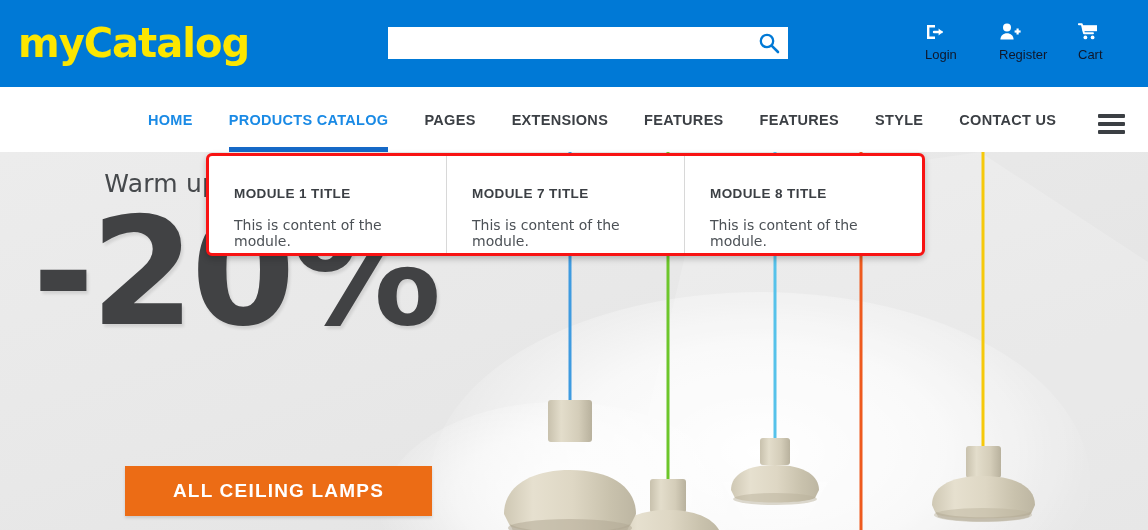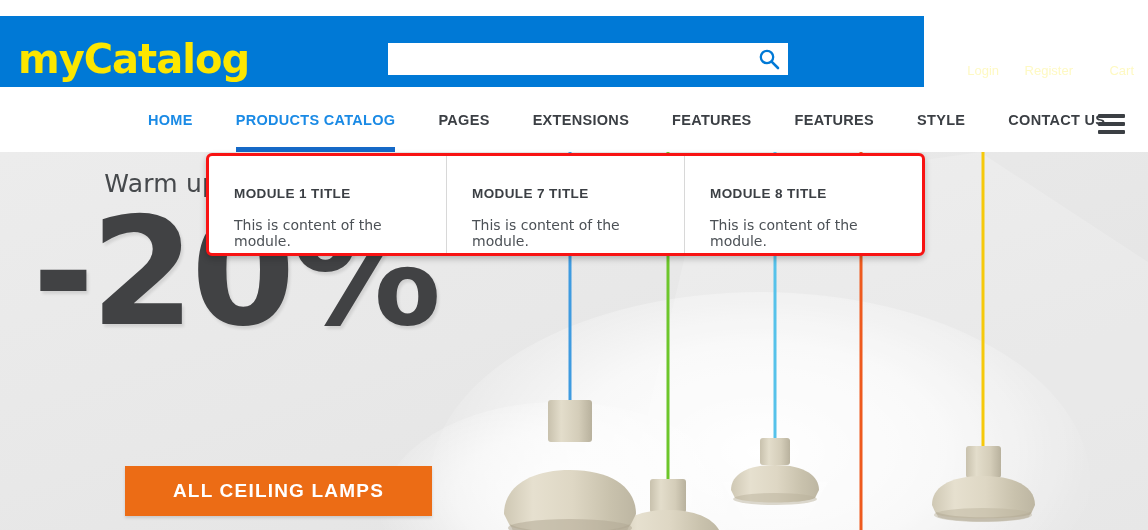--- a/index.html
+++ b/index.html
@@ -6,21 +6,21 @@
   body{
     width:1148px;height:530px;overflow:hidden;
     font-family:"Liberation Sans", sans-serif;
     background:#ffffff;
     -webkit-font-smoothing:antialiased;
   }
   .page{position:relative;width:1148px;height:530px;overflow:hidden;}
 
   
   .topbar{
-    position:absolute;left:0;top:16px;width:924px;height:87px;
+    position:absolute;left:0;top:0;width:1148px;height:87px;
     background:#0079D6;
   }
   .logo{
     position:absolute;left:18px;top:19px;
     font-size:40px;font-weight:bold;color:#FCE600;
     letter-spacing:-1px;line-height:48px;
     font-family:"DejaVu Sans", sans-serif;
     white-space:nowrap;
   }
   .searchwrap{
@@ -33,37 +33,37 @@
     font-family:"Liberation Sans", sans-serif;font-size:14px;color:#333;
     padding:0 8px;box-sizing:border-box;
   }
   .search-btn{
     position:absolute;right:4px;top:3px;width:30px;height:26px;
     background:transparent;border:0;cursor:pointer;padding:0;
     display:flex;align-items:center;justify-content:center;
   }
   .acct{
     position:absolute;top:22px;
-    text-align:right;color:#fef9c3;cursor:pointer;
+    text-align:left;color:#0f172a;cursor:pointer;
     font-size:13px;line-height:16px;
   }
   .acct .ico{display:block;height:22px;margin-bottom:3px;}
   .acct .lbl{display:block;white-space:nowrap;}
   #acct-login{left:925px;width:74px;}
   #acct-register{left:999px;width:74px;}
   #acct-cart{left:1078px;width:56px;}
 
   
   .navbar{
     position:absolute;left:0;top:87px;width:1148px;height:65px;
     background:#ffffff;
   }
   .navlist{
     position:absolute;left:148px;top:0;height:65px;
-    display:flex;align-items:center;gap:11px;
+    display:flex;align-items:center;gap:4px;
   }
   .navitem{
     position:relative;height:65px;display:flex;align-items:center;
     padding:0 0;margin-right:32px;
     font-size:14.5px;font-weight:bold;color:#3b3f44;
     letter-spacing:0.3px;white-space:nowrap;cursor:pointer;
   }
   .navitem.accent{color:#1a8ae5;}
   .navitem.active{color:#1a8ae5;}
   .navitem.active:after{

